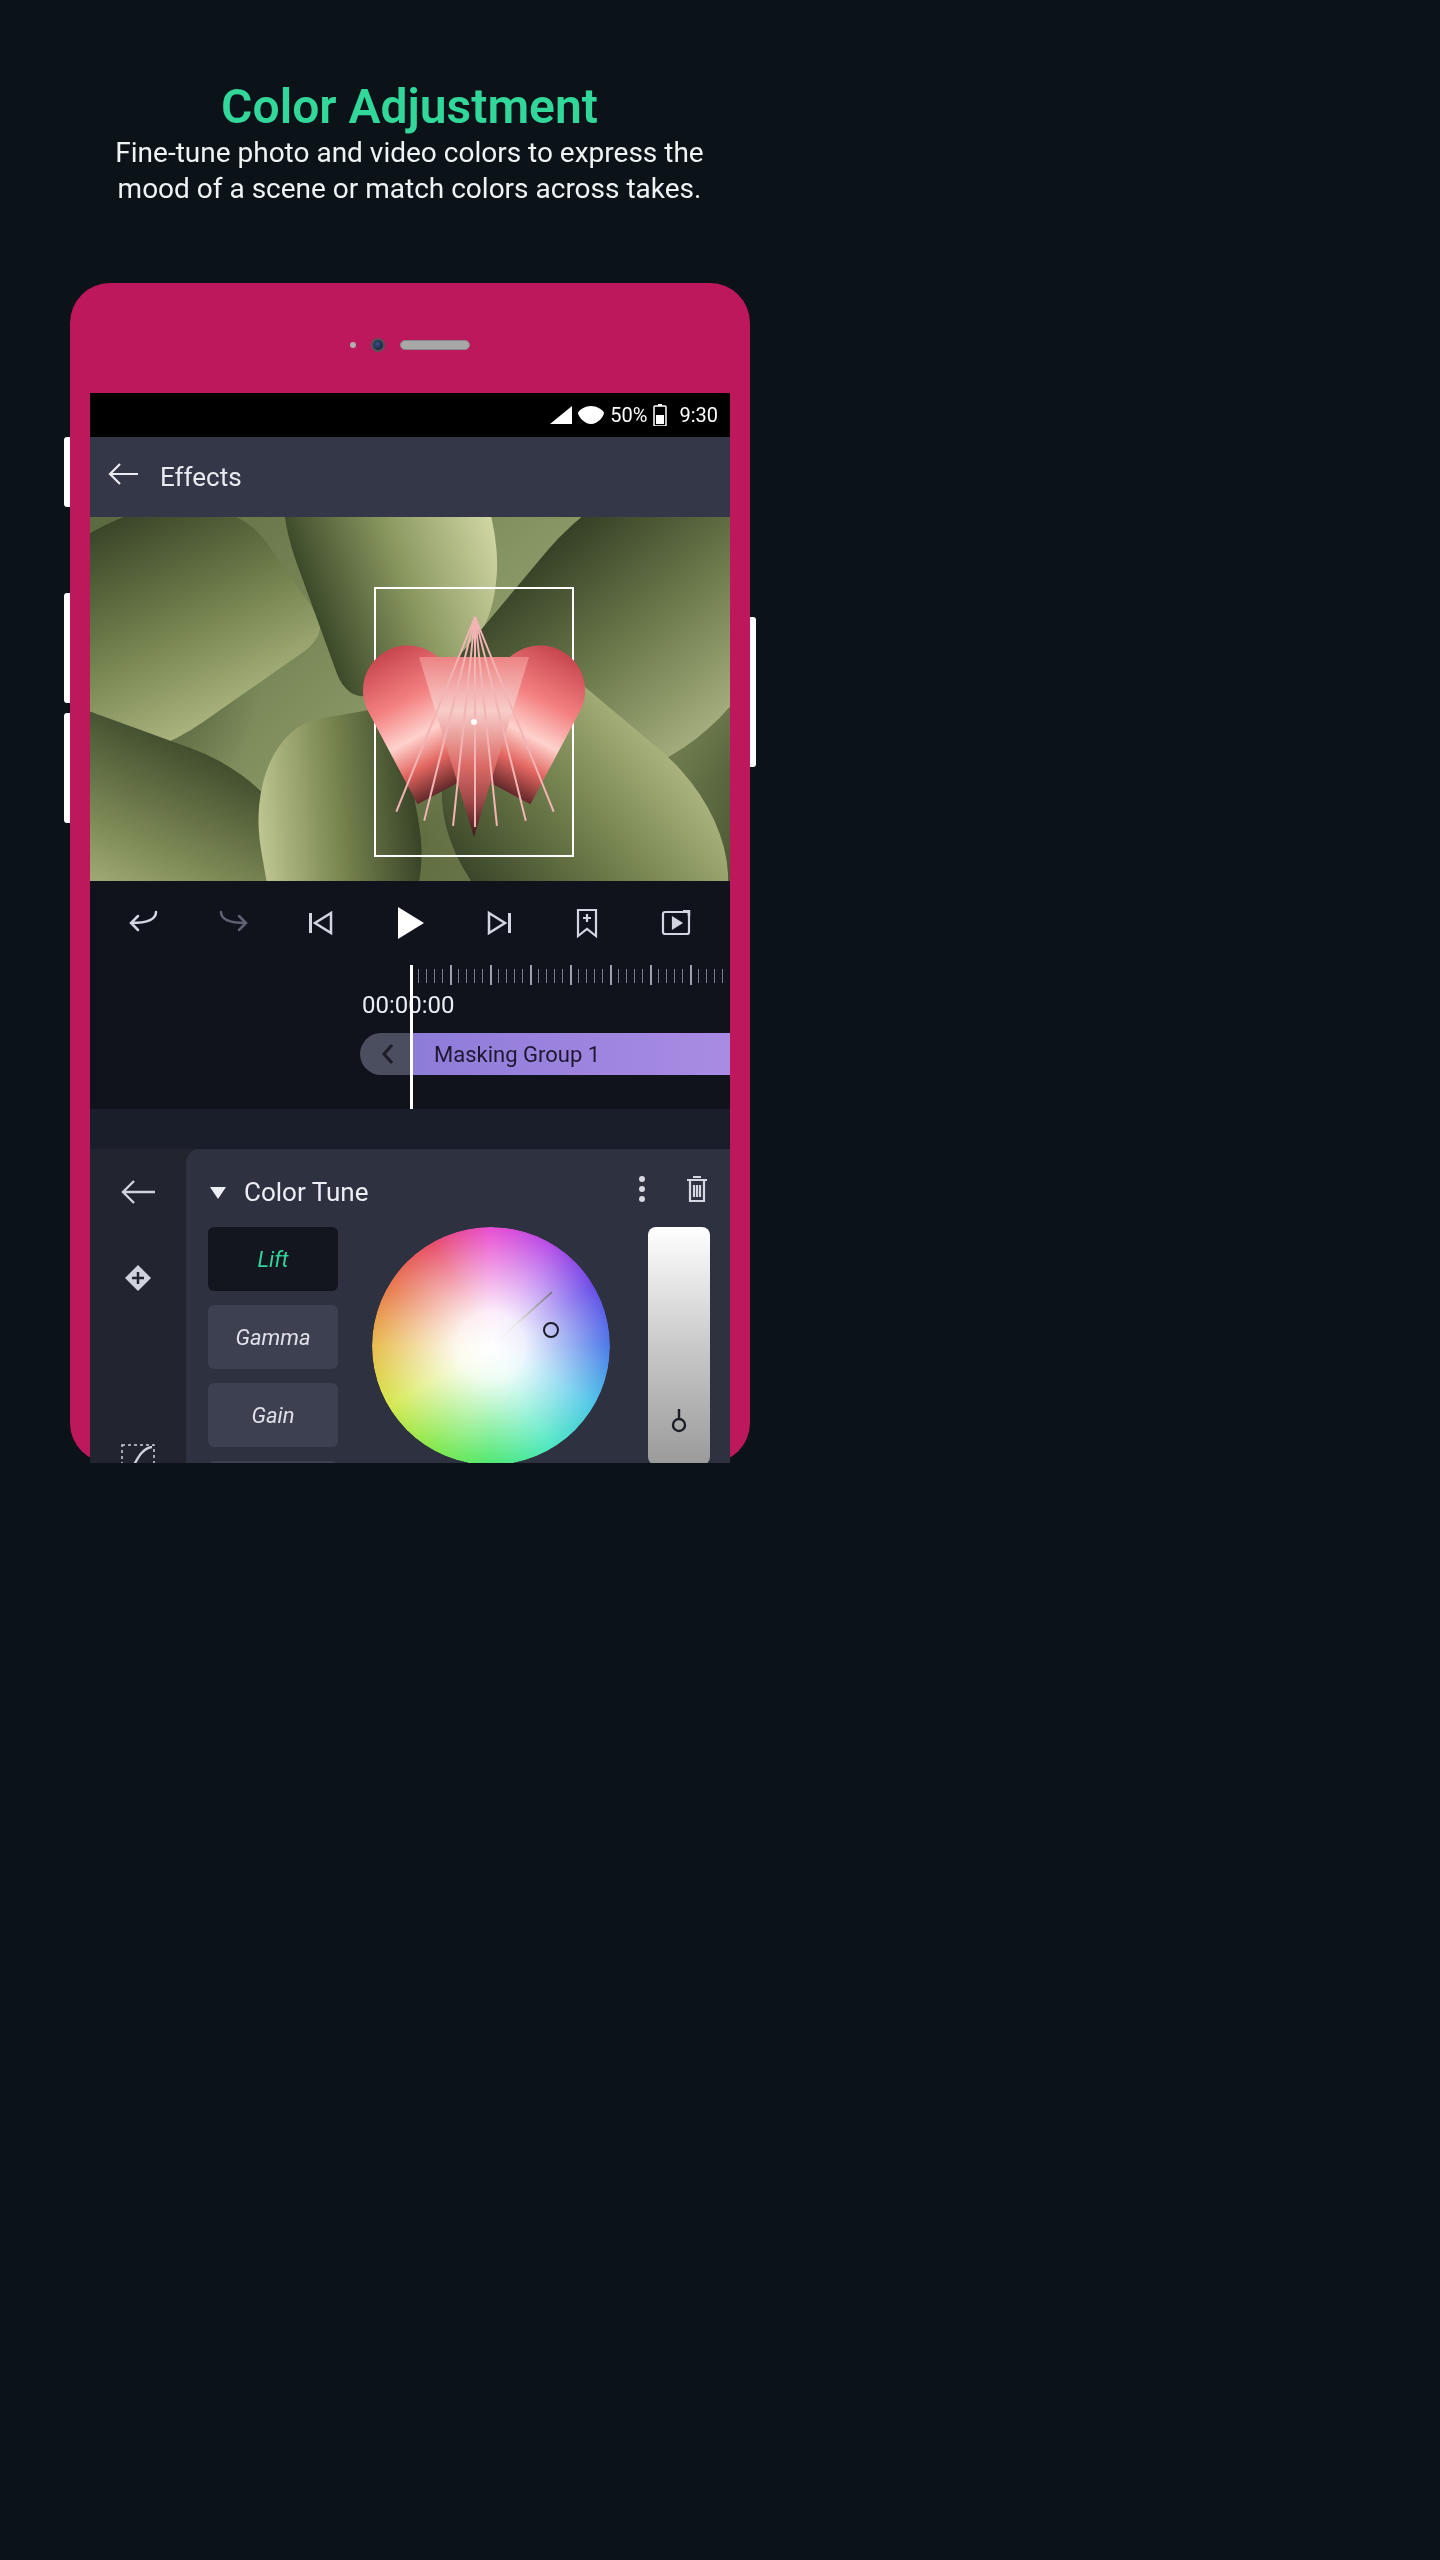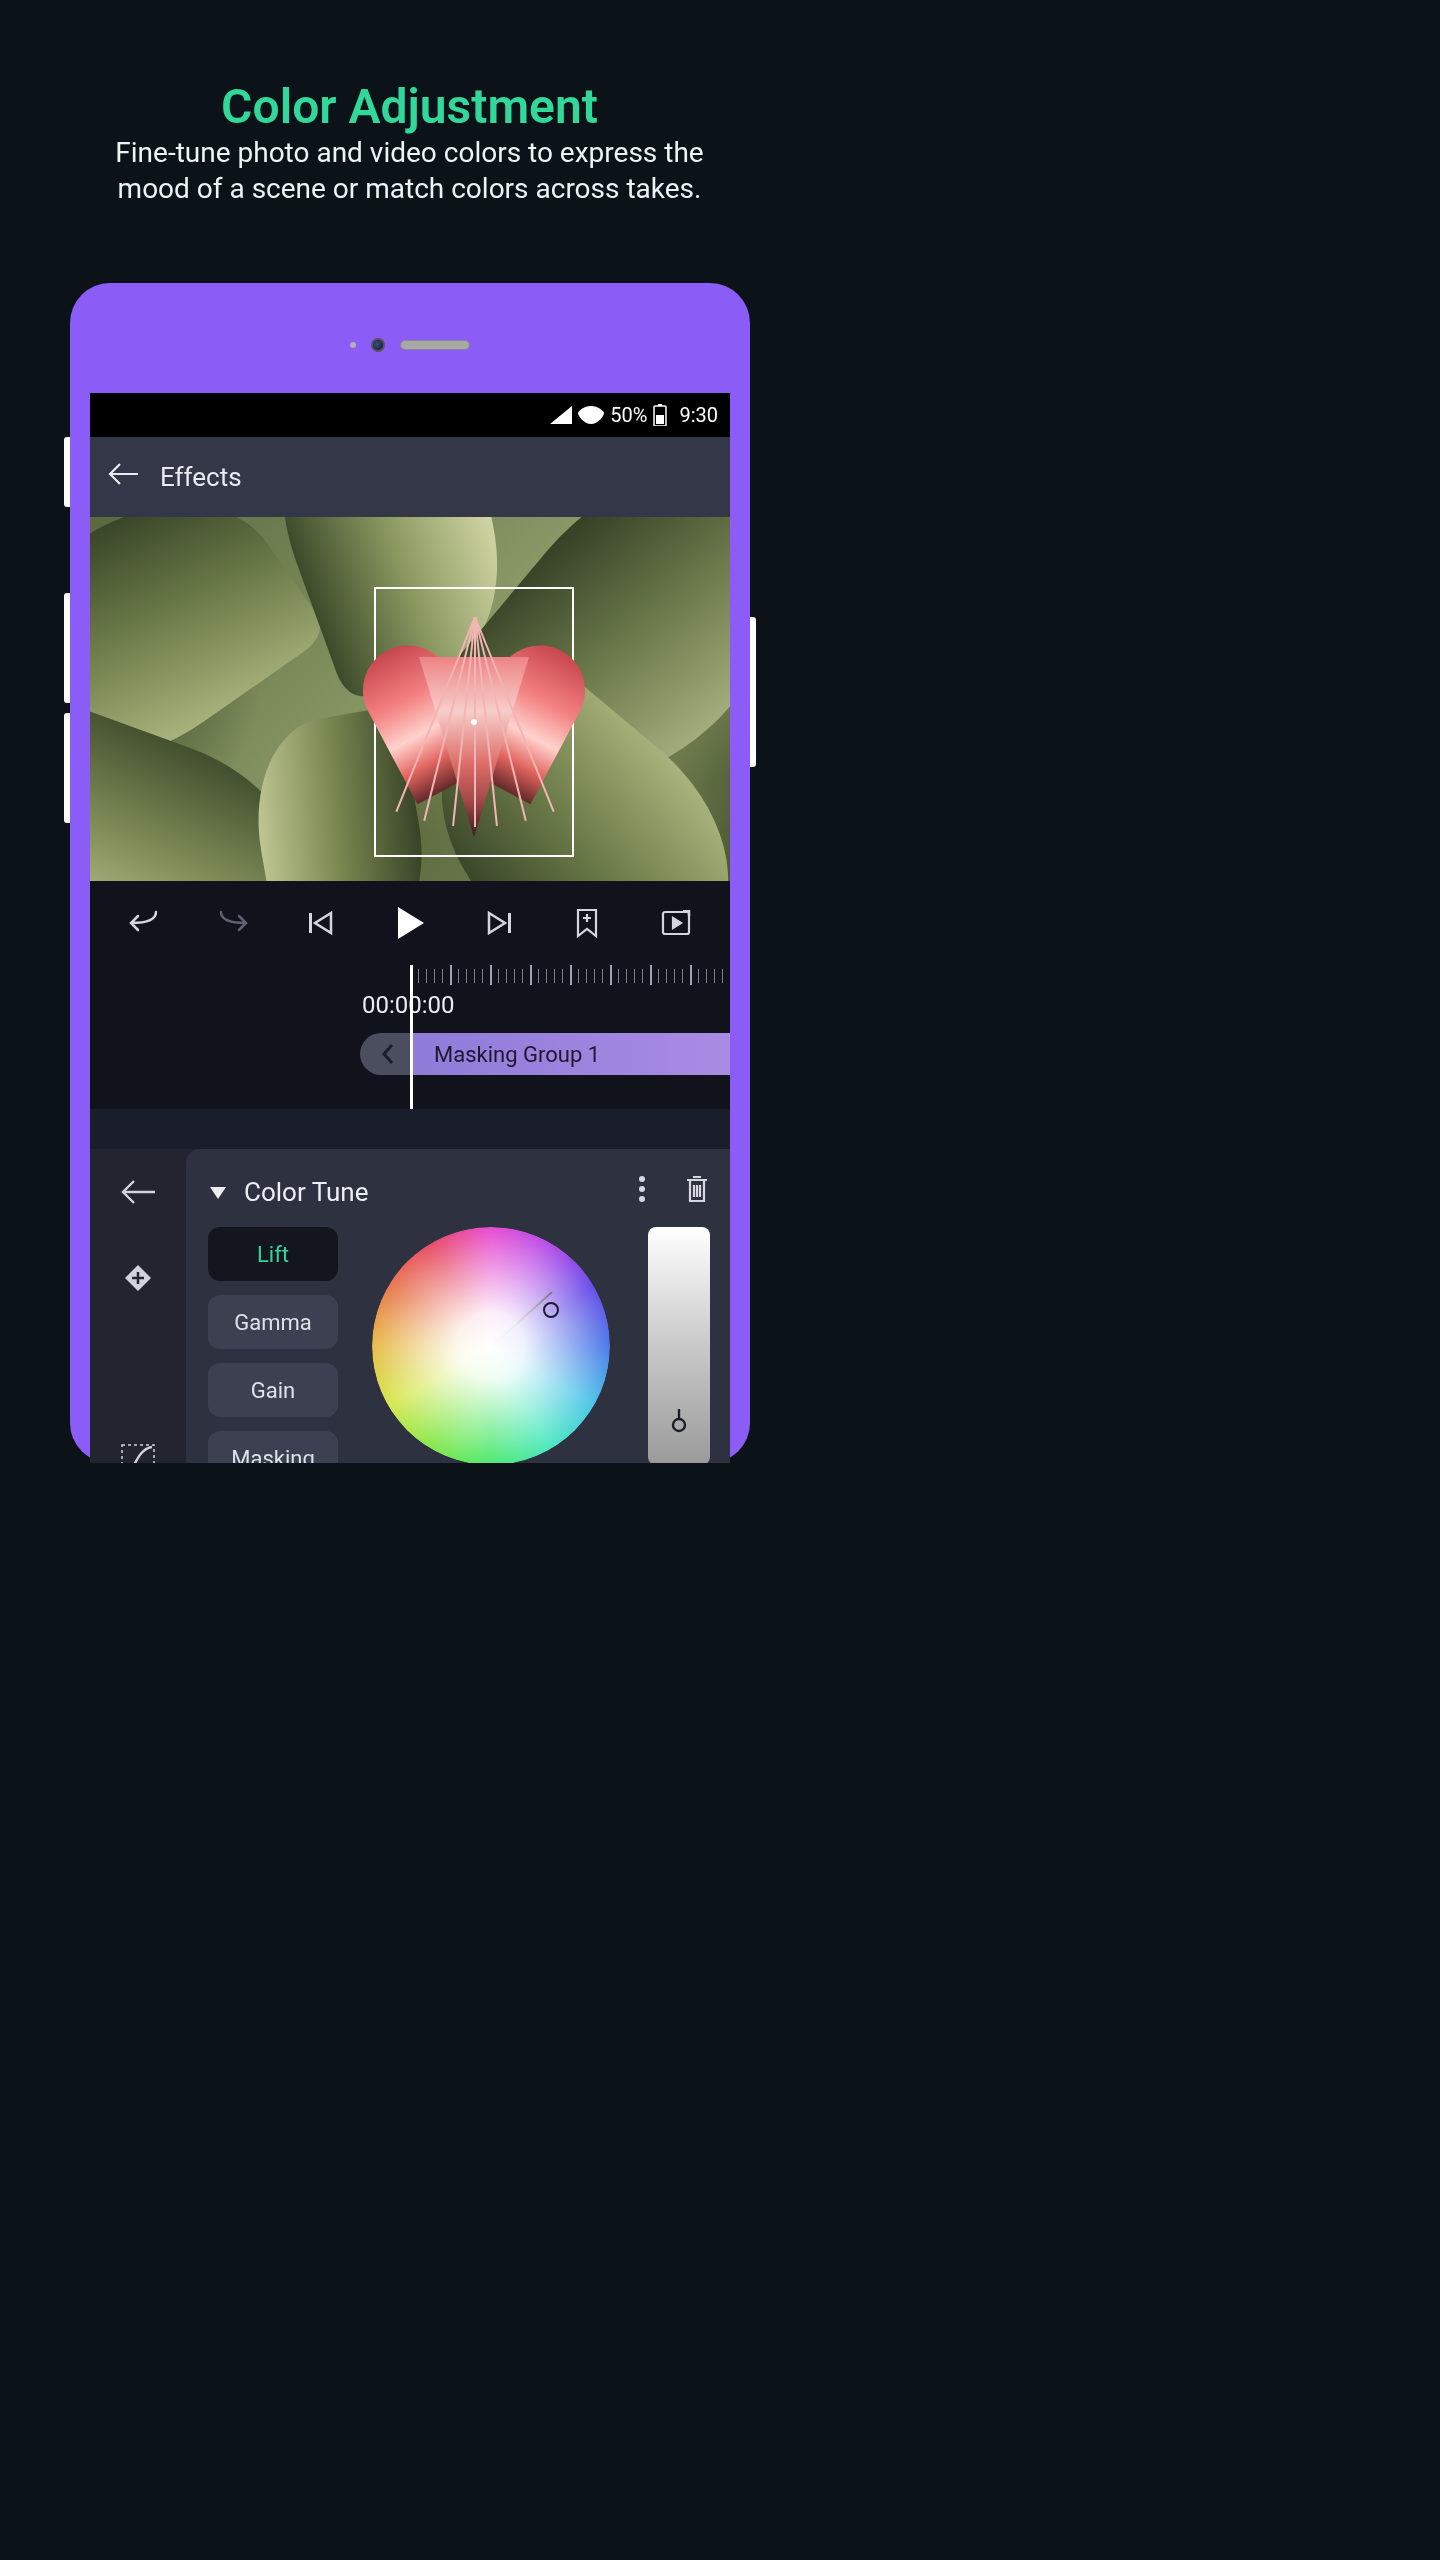--- a/index.html
+++ b/index.html
@@ -23,21 +23,21 @@
     font-size: 28px;
     line-height: 1.3;
     padding: 0 80px;
   }
   .device {
     position: absolute;
     left: 70px;
     top: 283px;
     width: 680px;
     height: 1180px;
-    background: #8b5cf6;
+    background: #be185d;
     border-radius: 40px;
   }
   .device-camera {
     position: absolute;
     top: 55px;
     left: 50%;
     transform: translateX(-50%);
     display: flex;
     align-items: center;
     gap: 15px;
@@ -211,25 +211,25 @@
   .panel-head {
     display:flex; align-items:center; gap:16px; color:#eceef4; font-size:26px;
     height: 50px;
   }
   .panel-head .spacer { flex:1; }
   .panel-body {
     display:flex; gap: 18px; margin-top: 10px;
   }
   .tune-tabs { display:flex; flex-direction:column; gap:14px; width:130px; }
   .tune-tab {
-    height: 54px;
+    height: 64px;
     background:#3c4050;
-    border-radius: 12px;
+    border-radius: 6px;
     display:flex; align-items:center; justify-content:center;
-    color:#dfe1e9; font-size:22px;
+    color:#dfe1e9; font-size:22px;font-style:italic;
   }
   .tune-tab.active { background:#14161f; color:#33d39a; }
   .wheel-wrap {
     flex:1; display:flex; justify-content:center; position:relative;
   }
   .color-wheel {
     width: 238px; height: 238px; border-radius: 50%;
     background: conic-gradient(from 0deg,
       #e84fd2, #b64fe8, #6b4fe8, #4f7be8, #4fc6e8, #4fe8c0, #4fe871,
       #86e84f, #d6e84f, #e8bd4f, #e87a4f, #e84f6a, #e84fd2);

